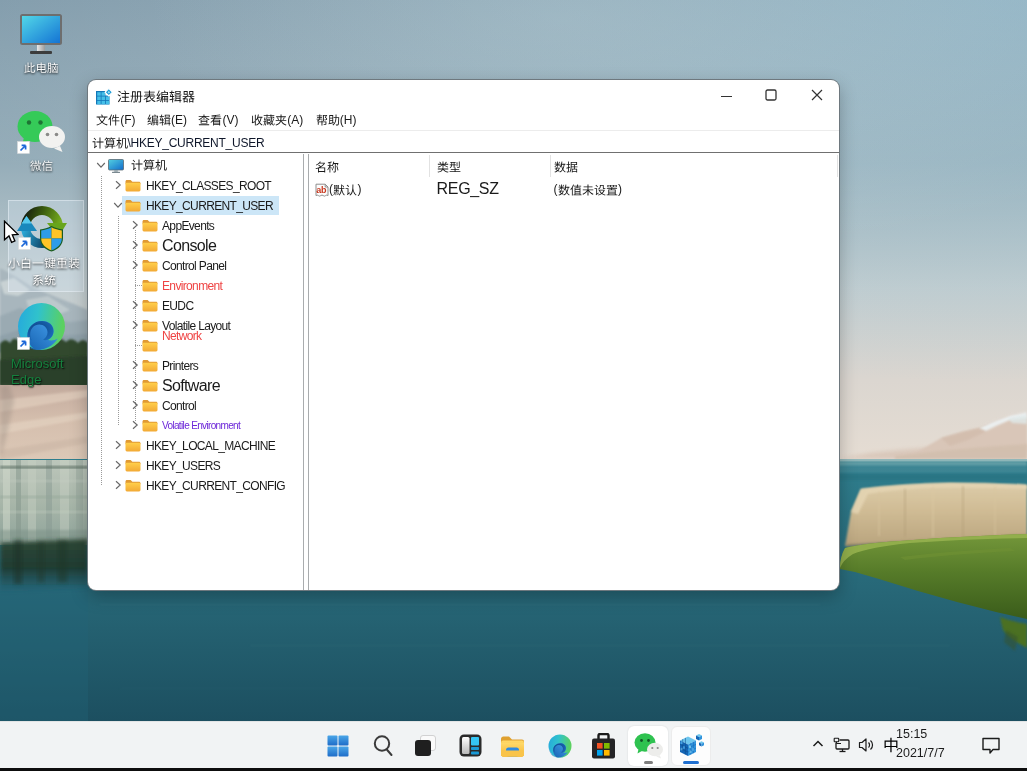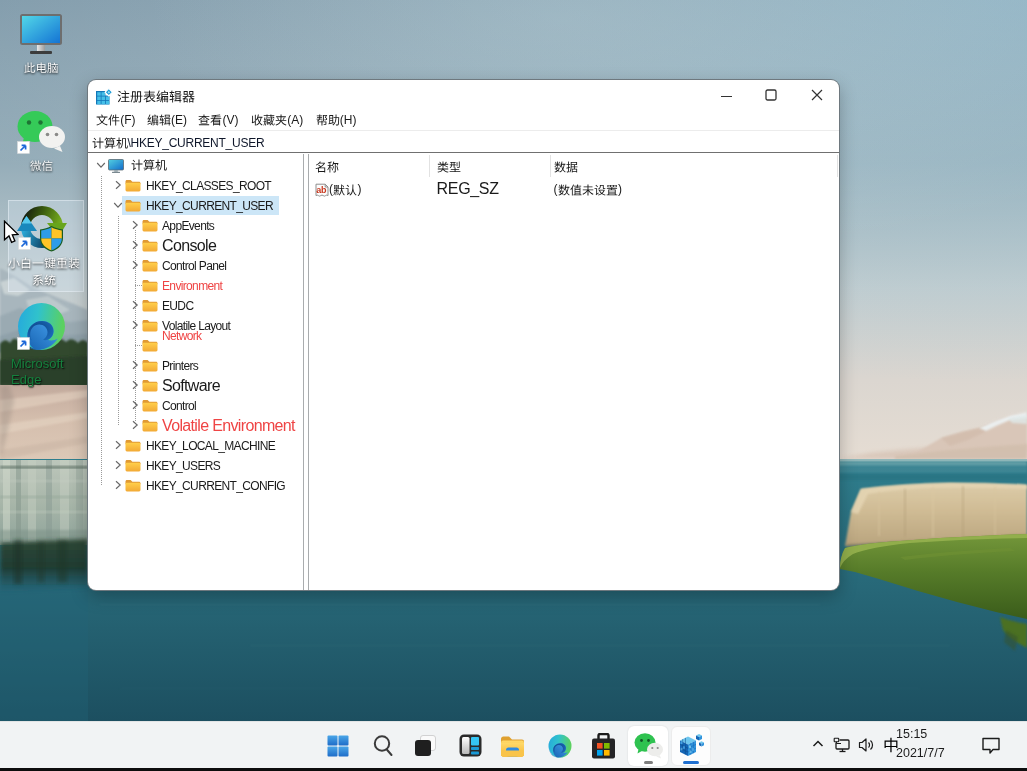--- a/index.html
+++ b/index.html
@@ -577,21 +577,21 @@
       <svg class="abs" style="left:54px;top:338.5px" width="16" height="13.0" viewBox="0 0 16 13">
 <defs>
           <linearGradient id="fgr54338.5" x1="0" y1="0" x2="0" y2="1">
 <stop offset="0" stop-color="#ffcf4a"></stop>
             <stop offset="1" stop-color="#f2a935"></stop>
           </linearGradient>
         </defs>
 <path d="M0.5,2.5 C0.5,1.7 1.1,1 2,1 L5.6,1 L7.4,2.8 L14,2.8 C14.9,2.8 15.5,3.5 15.5,4.3 L15.5,5 L0.5,5 Z" fill="#e09a33"></path>
 <rect x="0.5" y="3.8" width="15" height="8.7" rx="1.4" fill="url(#fgr54338.5)"></rect>
 </svg>
-      <div style="position:absolute;left:74px;top:340.2px;font-size:16px;line-height:12px;letter-spacing:-0.65px;color:#ef4444">Volatile Environment</div>
+      <div style="position:absolute;left:74px;top:340.2px;font-size:10px;line-height:12px;letter-spacing:-0.65px;color:#6d28d9">Volatile Environment</div>
       <svg class="abs" style="left:25.5px;top:360px" width="8" height="10" viewBox="0 0 8 10">
         <path d="M2,1.2 L6.2,5 L2,8.8" stroke="#676767" stroke-width="1.15" fill="none"></path>
       </svg>
       <svg class="abs" style="left:37px;top:358.5px" width="16" height="13.0" viewBox="0 0 16 13">
 <defs>
           <linearGradient id="fgr37358.5" x1="0" y1="0" x2="0" y2="1">
 <stop offset="0" stop-color="#ffcf4a"></stop>
             <stop offset="1" stop-color="#f2a935"></stop>
           </linearGradient>
         </defs>

